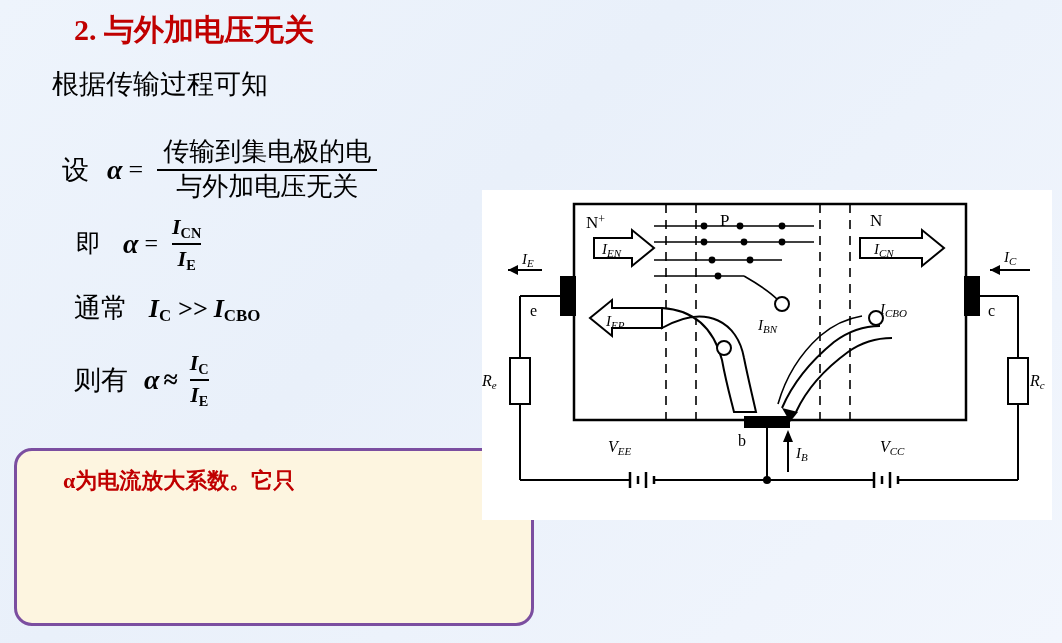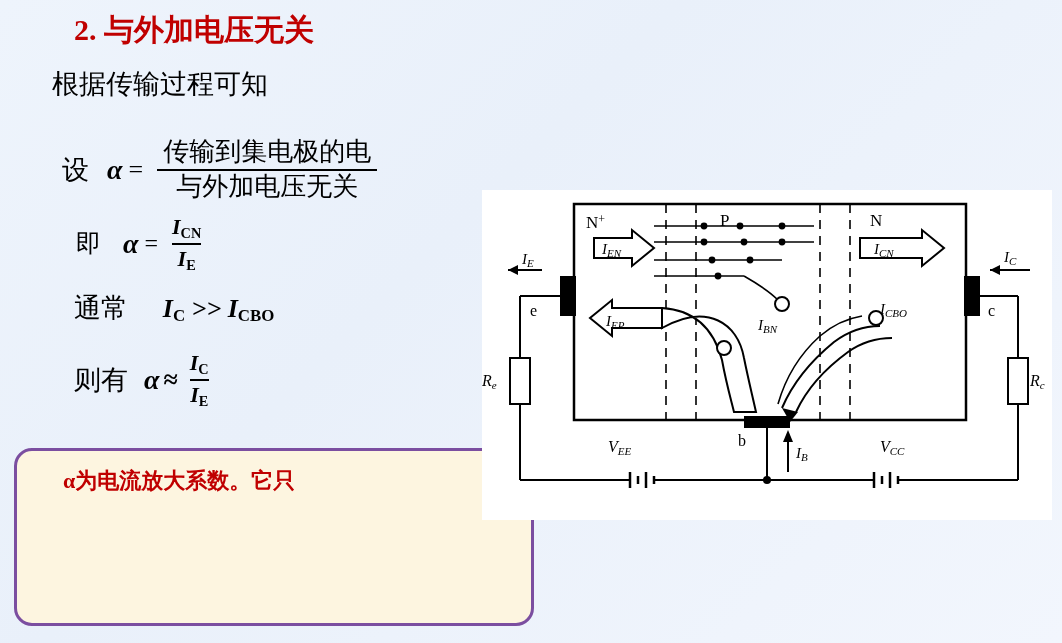--- a/index.html
+++ b/index.html
@@ -137,21 +137,21 @@
     left: 74px;
     top: 290px;
     font-size: 27px;
     color: #000;
     white-space: nowrap;
   }
   .row-tc .mathb {
     font-weight: bold;
     font-style: italic;
     font-size: 26px;
-    margin-left: 28px;
+    margin-left: 14px;
   }
   .row-ze {
     position: absolute;
     left: 74px;
     top: 350px;
     font-size: 27px;
     color: #000;
     display: flex;
     align-items: center;
     white-space: nowrap;

